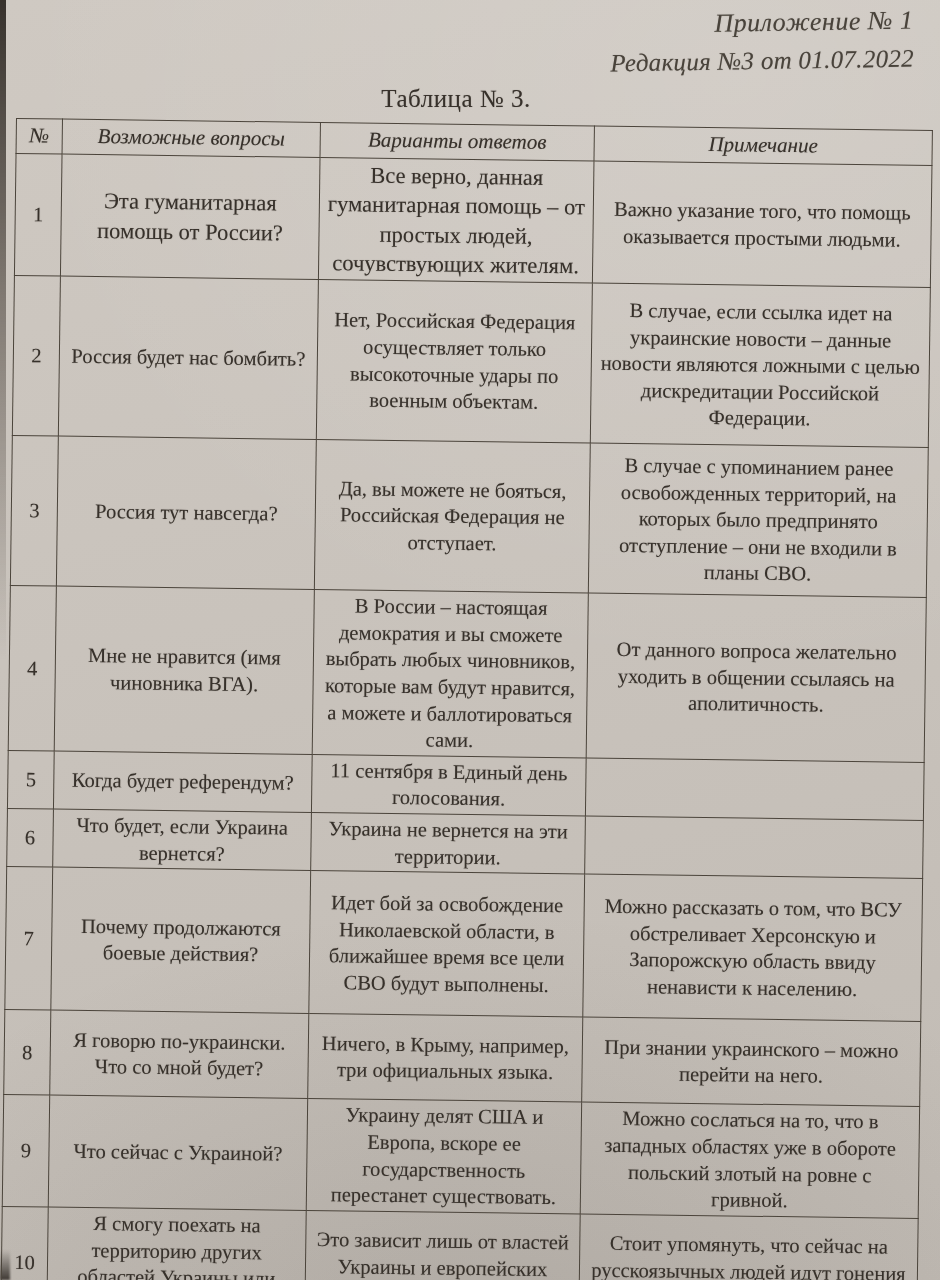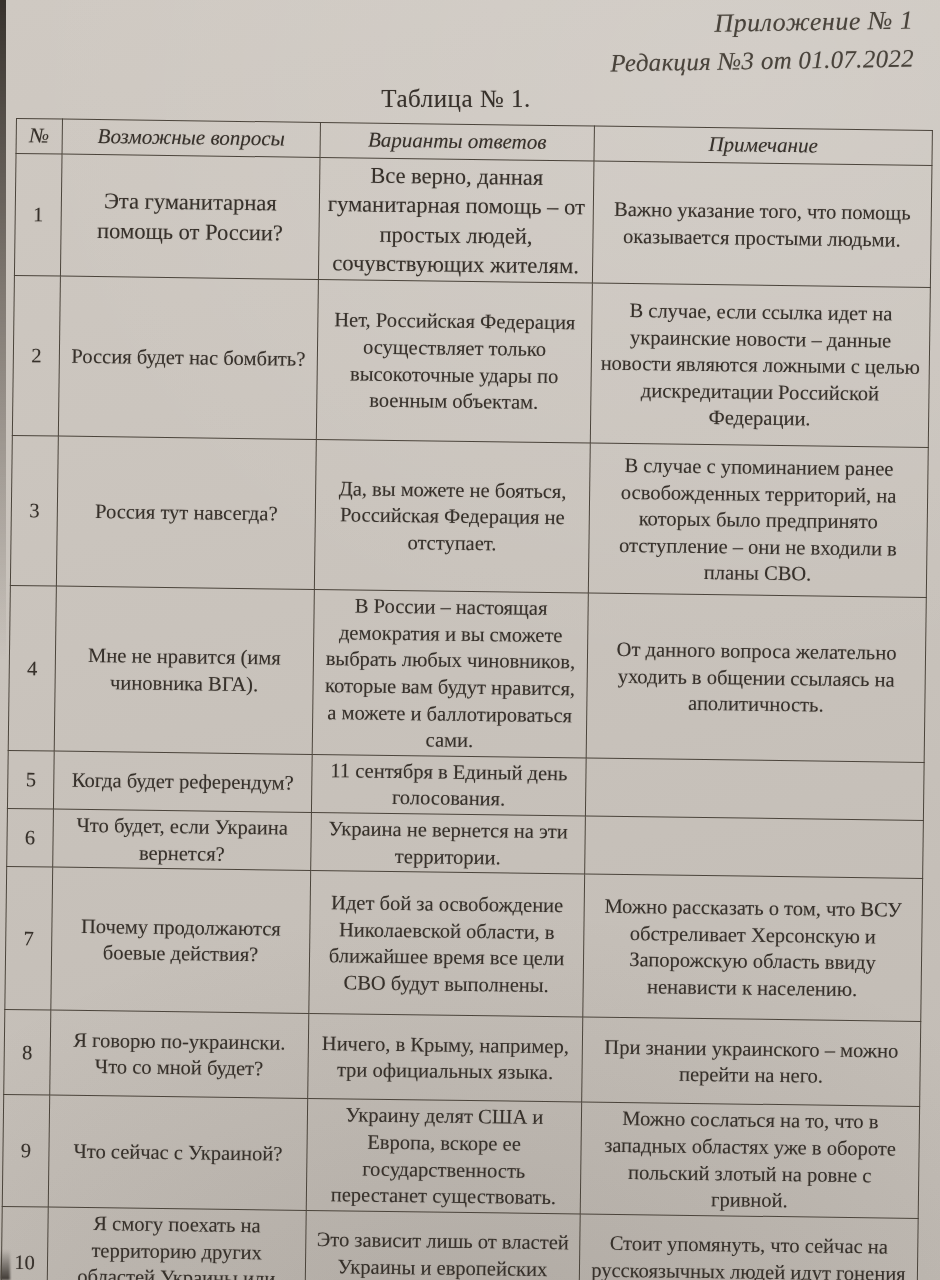--- a/index.html
+++ b/index.html
@@ -92,21 +92,21 @@
 
 <div class="page">
   <div class="edge-left"></div>
   <div class="corner-bl"></div>
 
   <div class="topnote">
     <div class="l1">Приложение № 1</div>
     <div class="l2">Редакция №3 от 01.07.2022</div>
   </div>
 
-  <div class="doc-title">Таблица № 1.</div>
+  <div class="doc-title">Таблица № 3.</div>
 
   <div class="table-wrap">
     <table class="qa">
       <colgroup>
         <col class="c0">
           <col class="c1">
           <col class="c2">
           <col class="c3">
       </colgroup>
       <thead>

